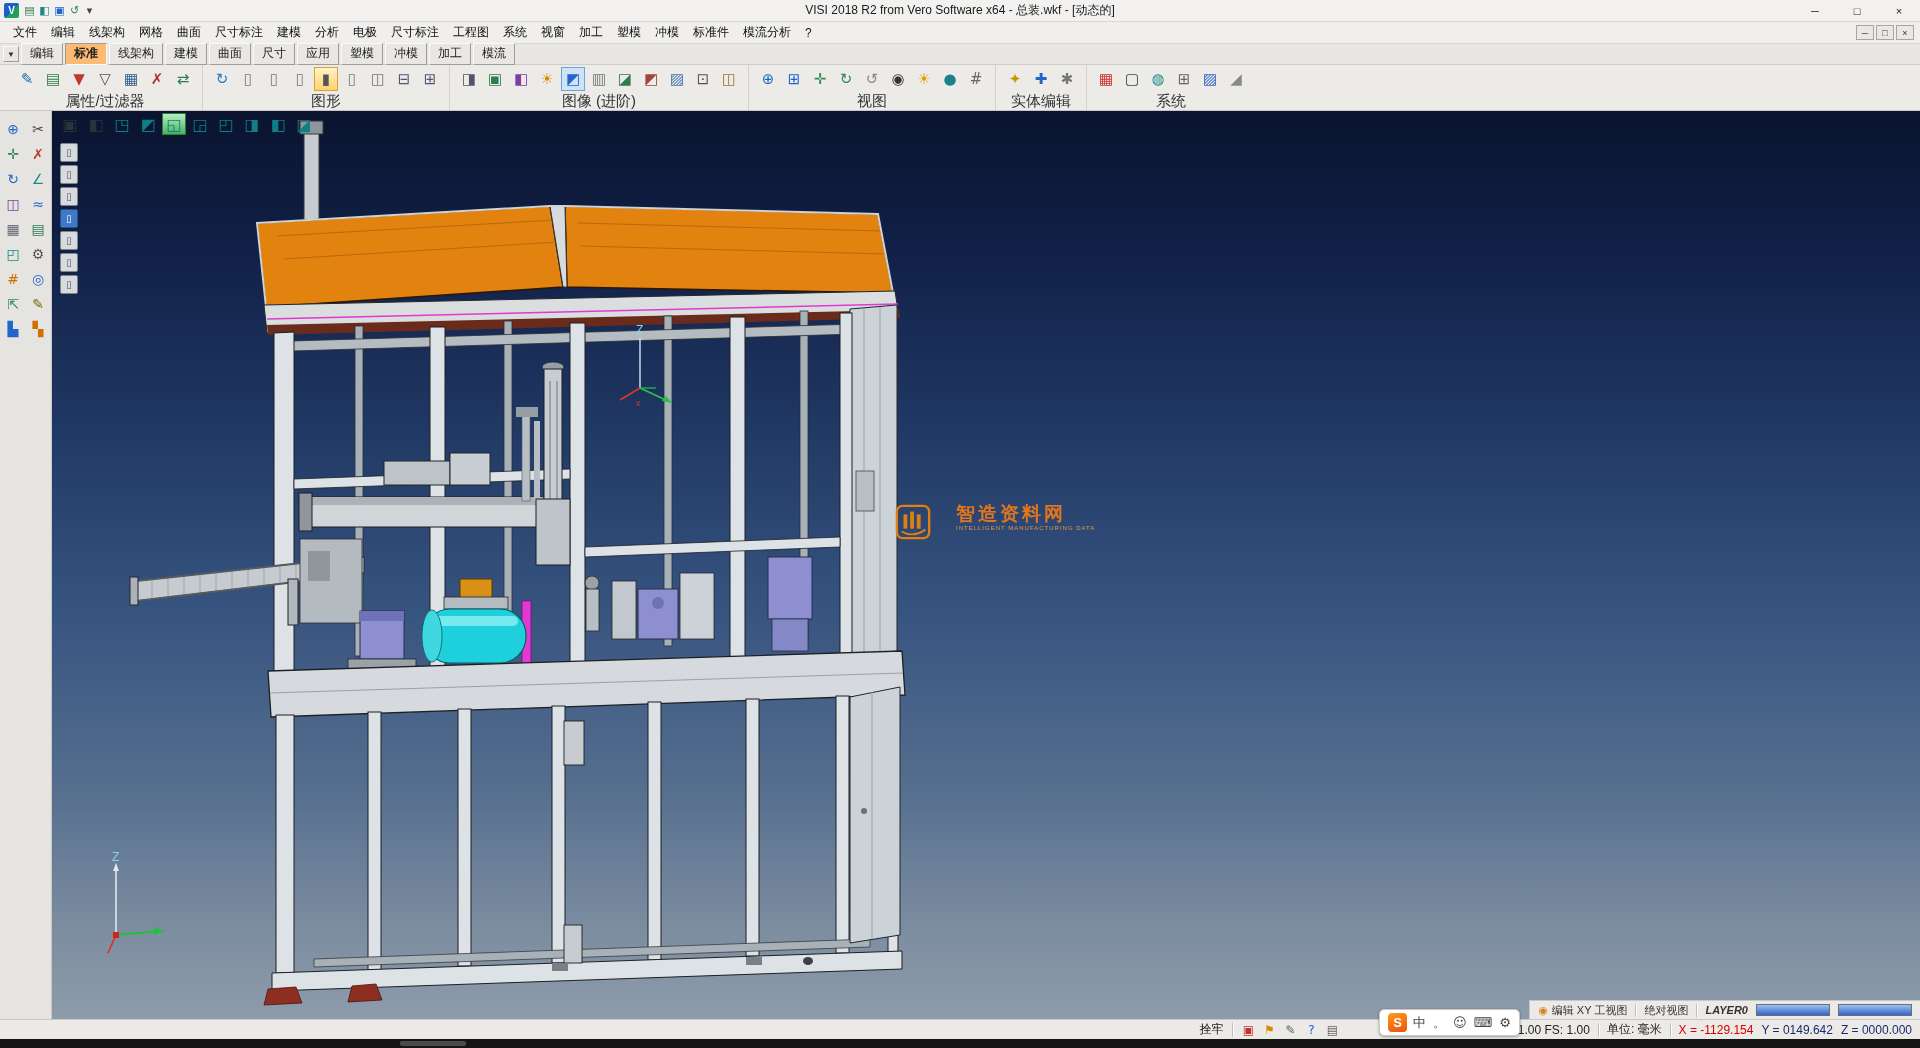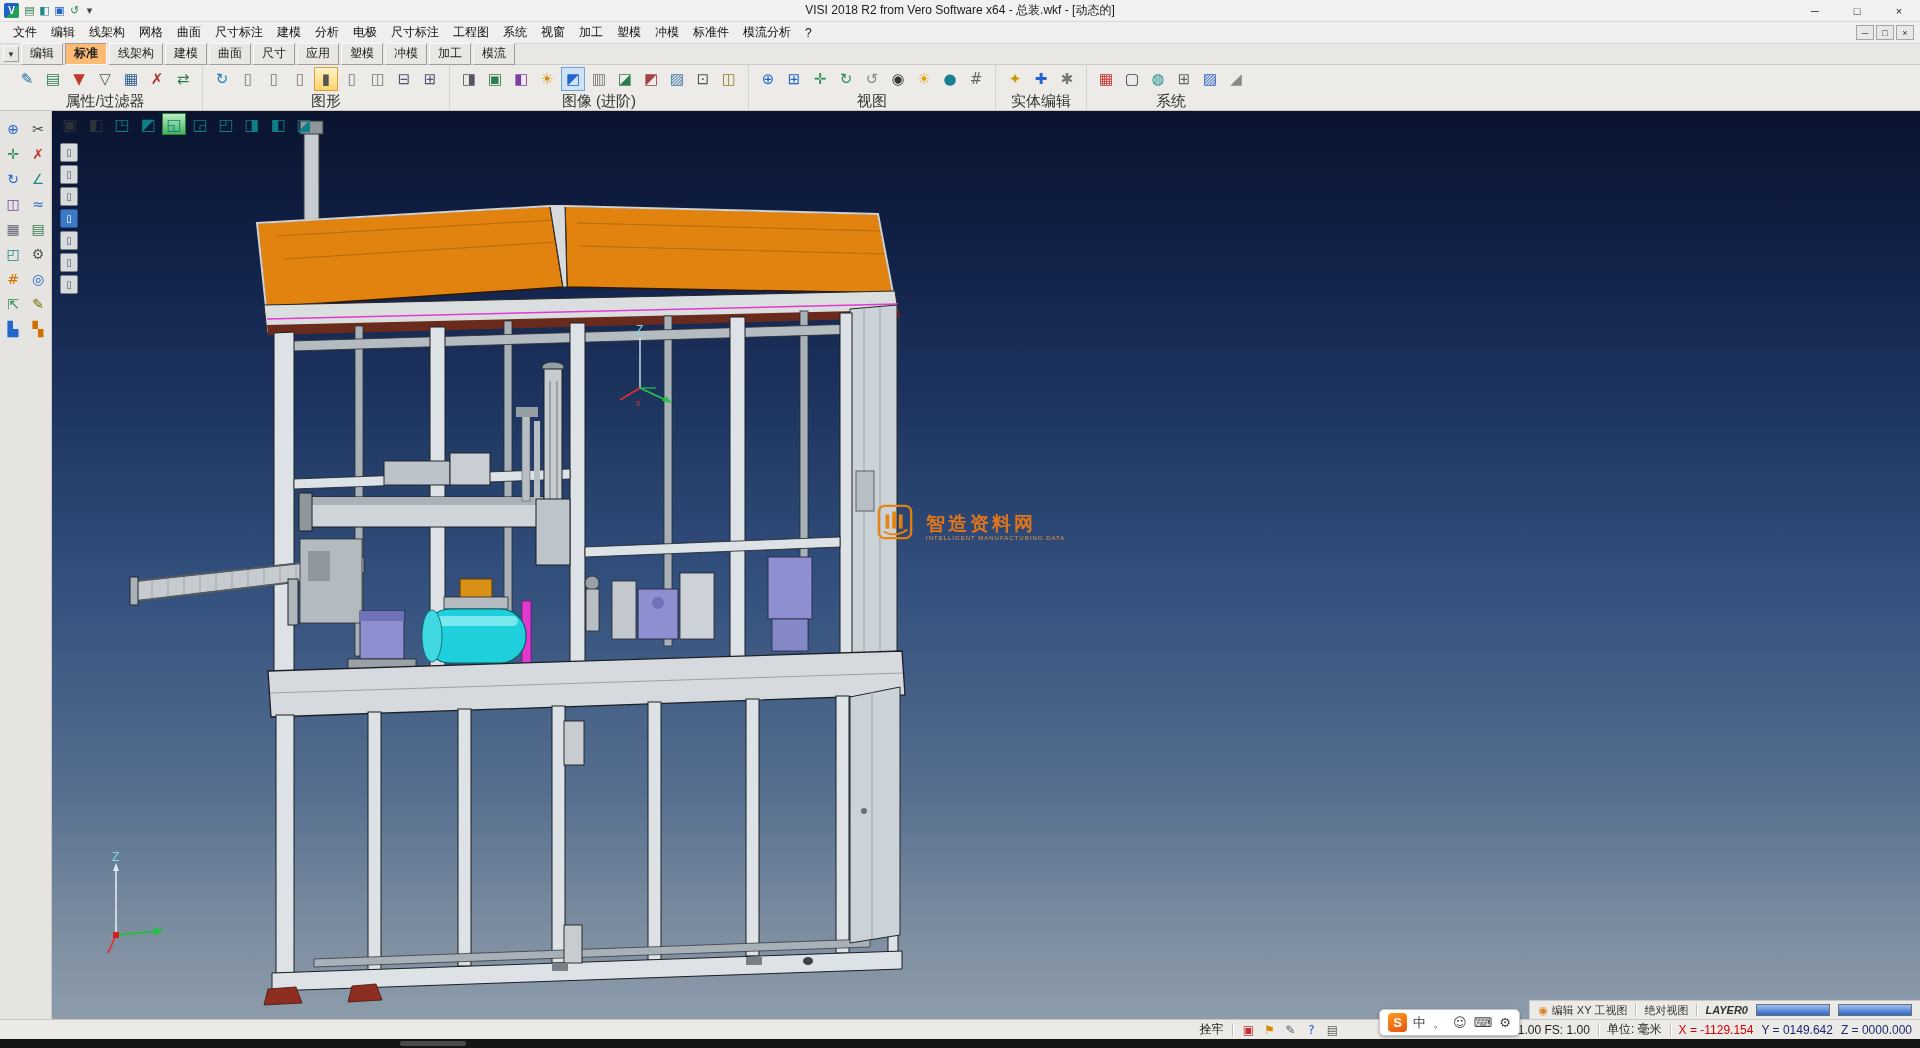--- a/index.html
+++ b/index.html
@@ -59,21 +59,21 @@
   .vicon{width:24px;height:22px;display:flex;align-items:center;justify-content:center;font-size:16px;
     font-family:"DejaVu Sans",sans-serif;color:#0e7f86;}
   .vicon.mon{color:#2c3338;}
   .vicon.active{background:linear-gradient(#b8eec0,#47b25c);border:1px solid #2a7d3a;}
 
   .doc-strip{position:absolute;top:32px;left:8px;display:flex;flex-direction:column;gap:3px;}
   .dicon{width:18px;height:19px;background:#d7dbde;border:1px solid #7e8488;border-radius:2px;
     font-size:10px;display:flex;align-items:center;justify-content:center;color:#555;font-family:"DejaVu Sans",sans-serif;}
   .dicon.active{background:#3e79c8;border-color:#24508c;color:#fff;}
 
-  .watermark{position:absolute;left:824px;top:392px;display:flex;align-items:flex-end;gap:12px;opacity:.96;}
+  .watermark{position:absolute;left:842px;top:392px;display:flex;align-items:flex-start;gap:24px;opacity:.96;}
   .wm-title{font-size:19px;font-weight:bold;color:#e87818;letter-spacing:3px;line-height:22px;}
   .wm-sub{font-size:6px;color:#e89a45;letter-spacing:1px;}
 
   .overlay-bar{position:absolute;right:0;bottom:0;height:19px;background:#eceae6;border-top:1px solid #c9c7c3;border-left:1px solid #c9c7c3;
     display:flex;align-items:center;gap:8px;padding:0 8px;font-size:11px;color:#333;}
   .chip{display:flex;align-items:center;gap:4px;}
   .chip-icon{color:#d8821a;font-size:11px;}
   .ob-sep{width:1px;height:13px;background:#c0beba;box-shadow:1px 0 #fff;}
   .ob-layer{font-weight:bold;font-style:italic;}
   .pbar{width:74px;height:12px;border:1px solid #6f6f6f;background:#cfd4da;display:inline-block;}

